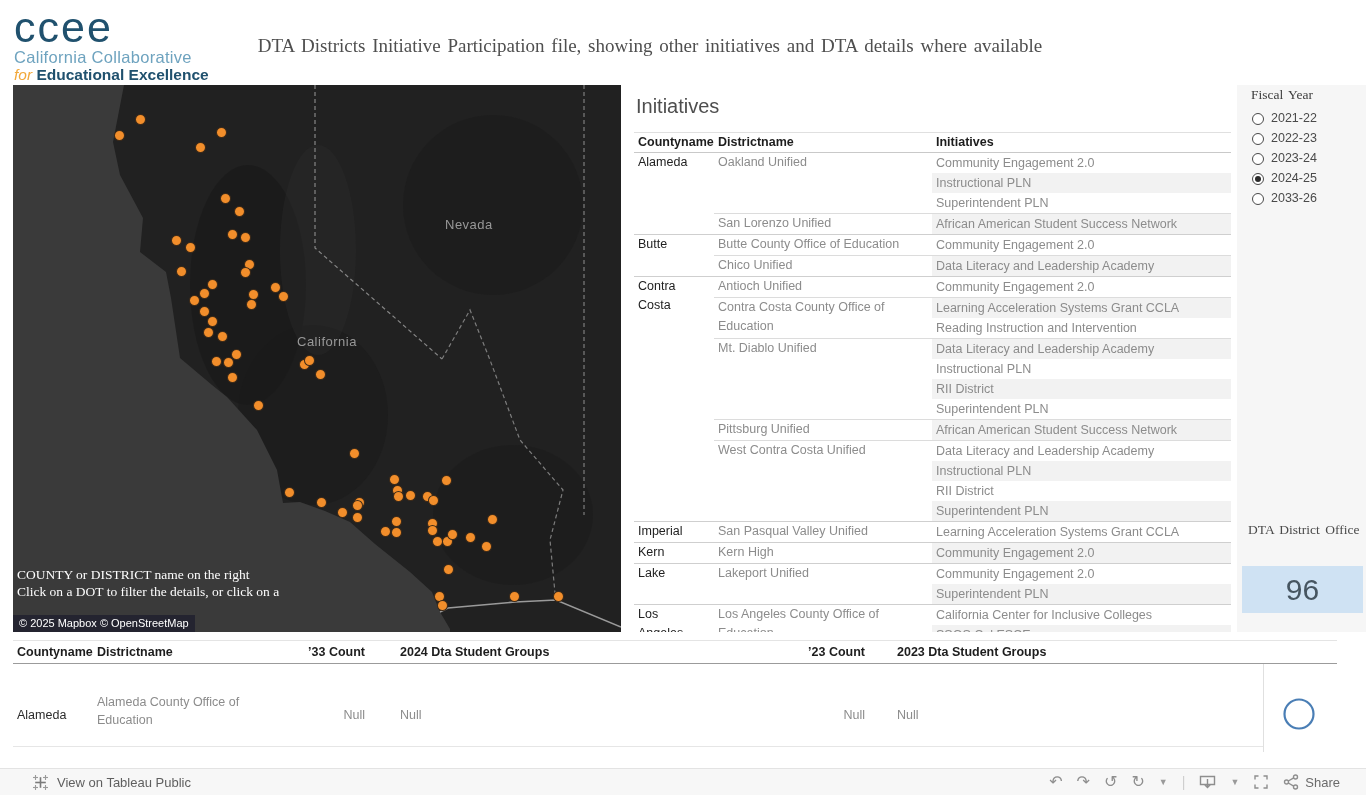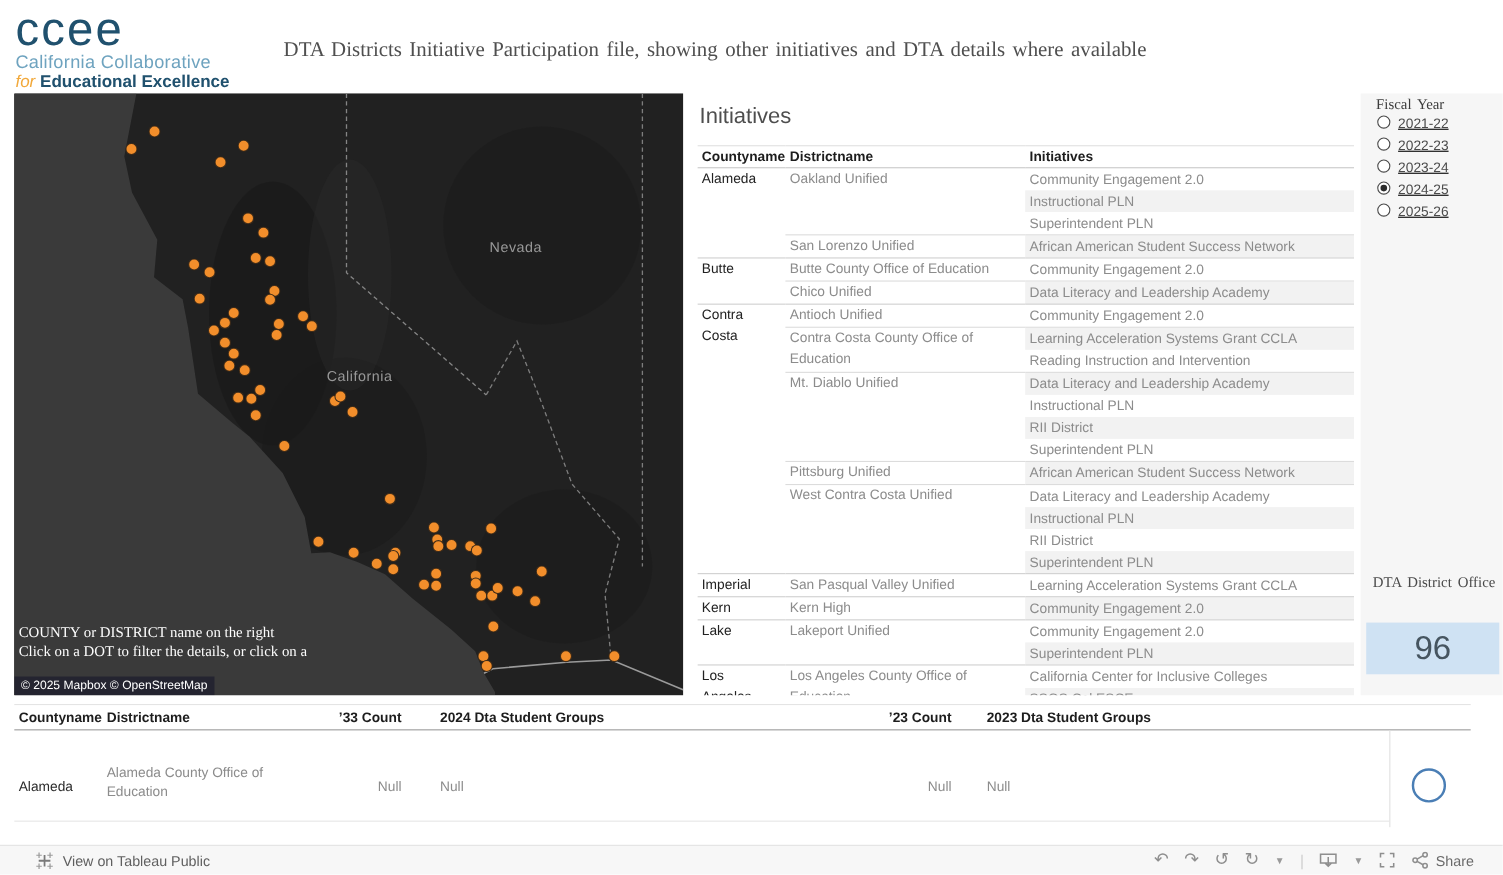--- a/index.html
+++ b/index.html
@@ -40,21 +40,21 @@
   td.initiative { color:#8c8c8c; height:20px; line-height:20px; padding:0 6px; white-space:nowrap; overflow:hidden; }
   td.initiative.band { background:#f2f2f2; }
   tr.group-start td { border-top:1px solid #cfcfcf; }
   tr.district-start td { border-top:1px solid #dcdcdc; }
 
   
   #right-rail { position:absolute; left:1237px; top:85px; width:129px; height:547px; background:#f6f6f6; }
   #fy-label { position:absolute; left:14px; top:2px; font-family:"Liberation Serif","DejaVu Serif",serif;
     font-size:13.5px; color:#3d3d3d; word-spacing:2px; }
   #fy-options { position:absolute; left:15px; top:20px; }
-  .fy-option { display:flex; align-items:flex-start; height:20px; cursor:pointer;text-decoration:underline; }
+  .fy-option { display:flex; align-items:flex-end; height:20px; cursor:pointer; }
   .radio { width:12px; height:12px; border:1.5px solid #4a4a4a; border-radius:50%; margin-right:7px;
     display:inline-flex; align-items:center; justify-content:center; background:#fff; flex:none; }
   .radio .pip { width:6px; height:6px; border-radius:50%; background:#2b2b2b; display:none; }
   .radio.selected .pip { display:block; }
   .fy-text { font-size:12.5px; color:#4a4a4a; }
   #dta-label { position:absolute; left:11px; top:437px; font-family:"Liberation Serif","DejaVu Serif",serif;
     font-size:13.5px; color:#4a4a4a; word-spacing:2px; }
   #dta-box { position:absolute; left:5px; top:481px; width:121px; height:47px; background:#cfe2f3;
     display:flex; align-items:center; justify-content:center; }
   #dta-box span { font-size:30px; color:#465560;text-align:center; }
@@ -310,21 +310,21 @@
         <span class="fy-text">2023-24</span>
       </div>
       <div class="fy-option">
         <span class="radio selected">
           <span class="pip"></span>
         </span>
         <span class="fy-text">2024-25</span>
       </div>
       <div class="fy-option">
         <span class="radio"></span>
-        <span class="fy-text">2025-26</span>
+        <span class="fy-text">2033-26</span>
       </div>
     </div>
   <div id="dta-label">DTA District Office</div>
   <div id="dta-box" style="background: rgb(207, 226, 243);">
     <span style="color: rgb(70, 85, 96);">96</span>
   </div>
 </div>
 
 <div id="details">
   <span class="dt-head" style="left:4px;">Countyname</span>

